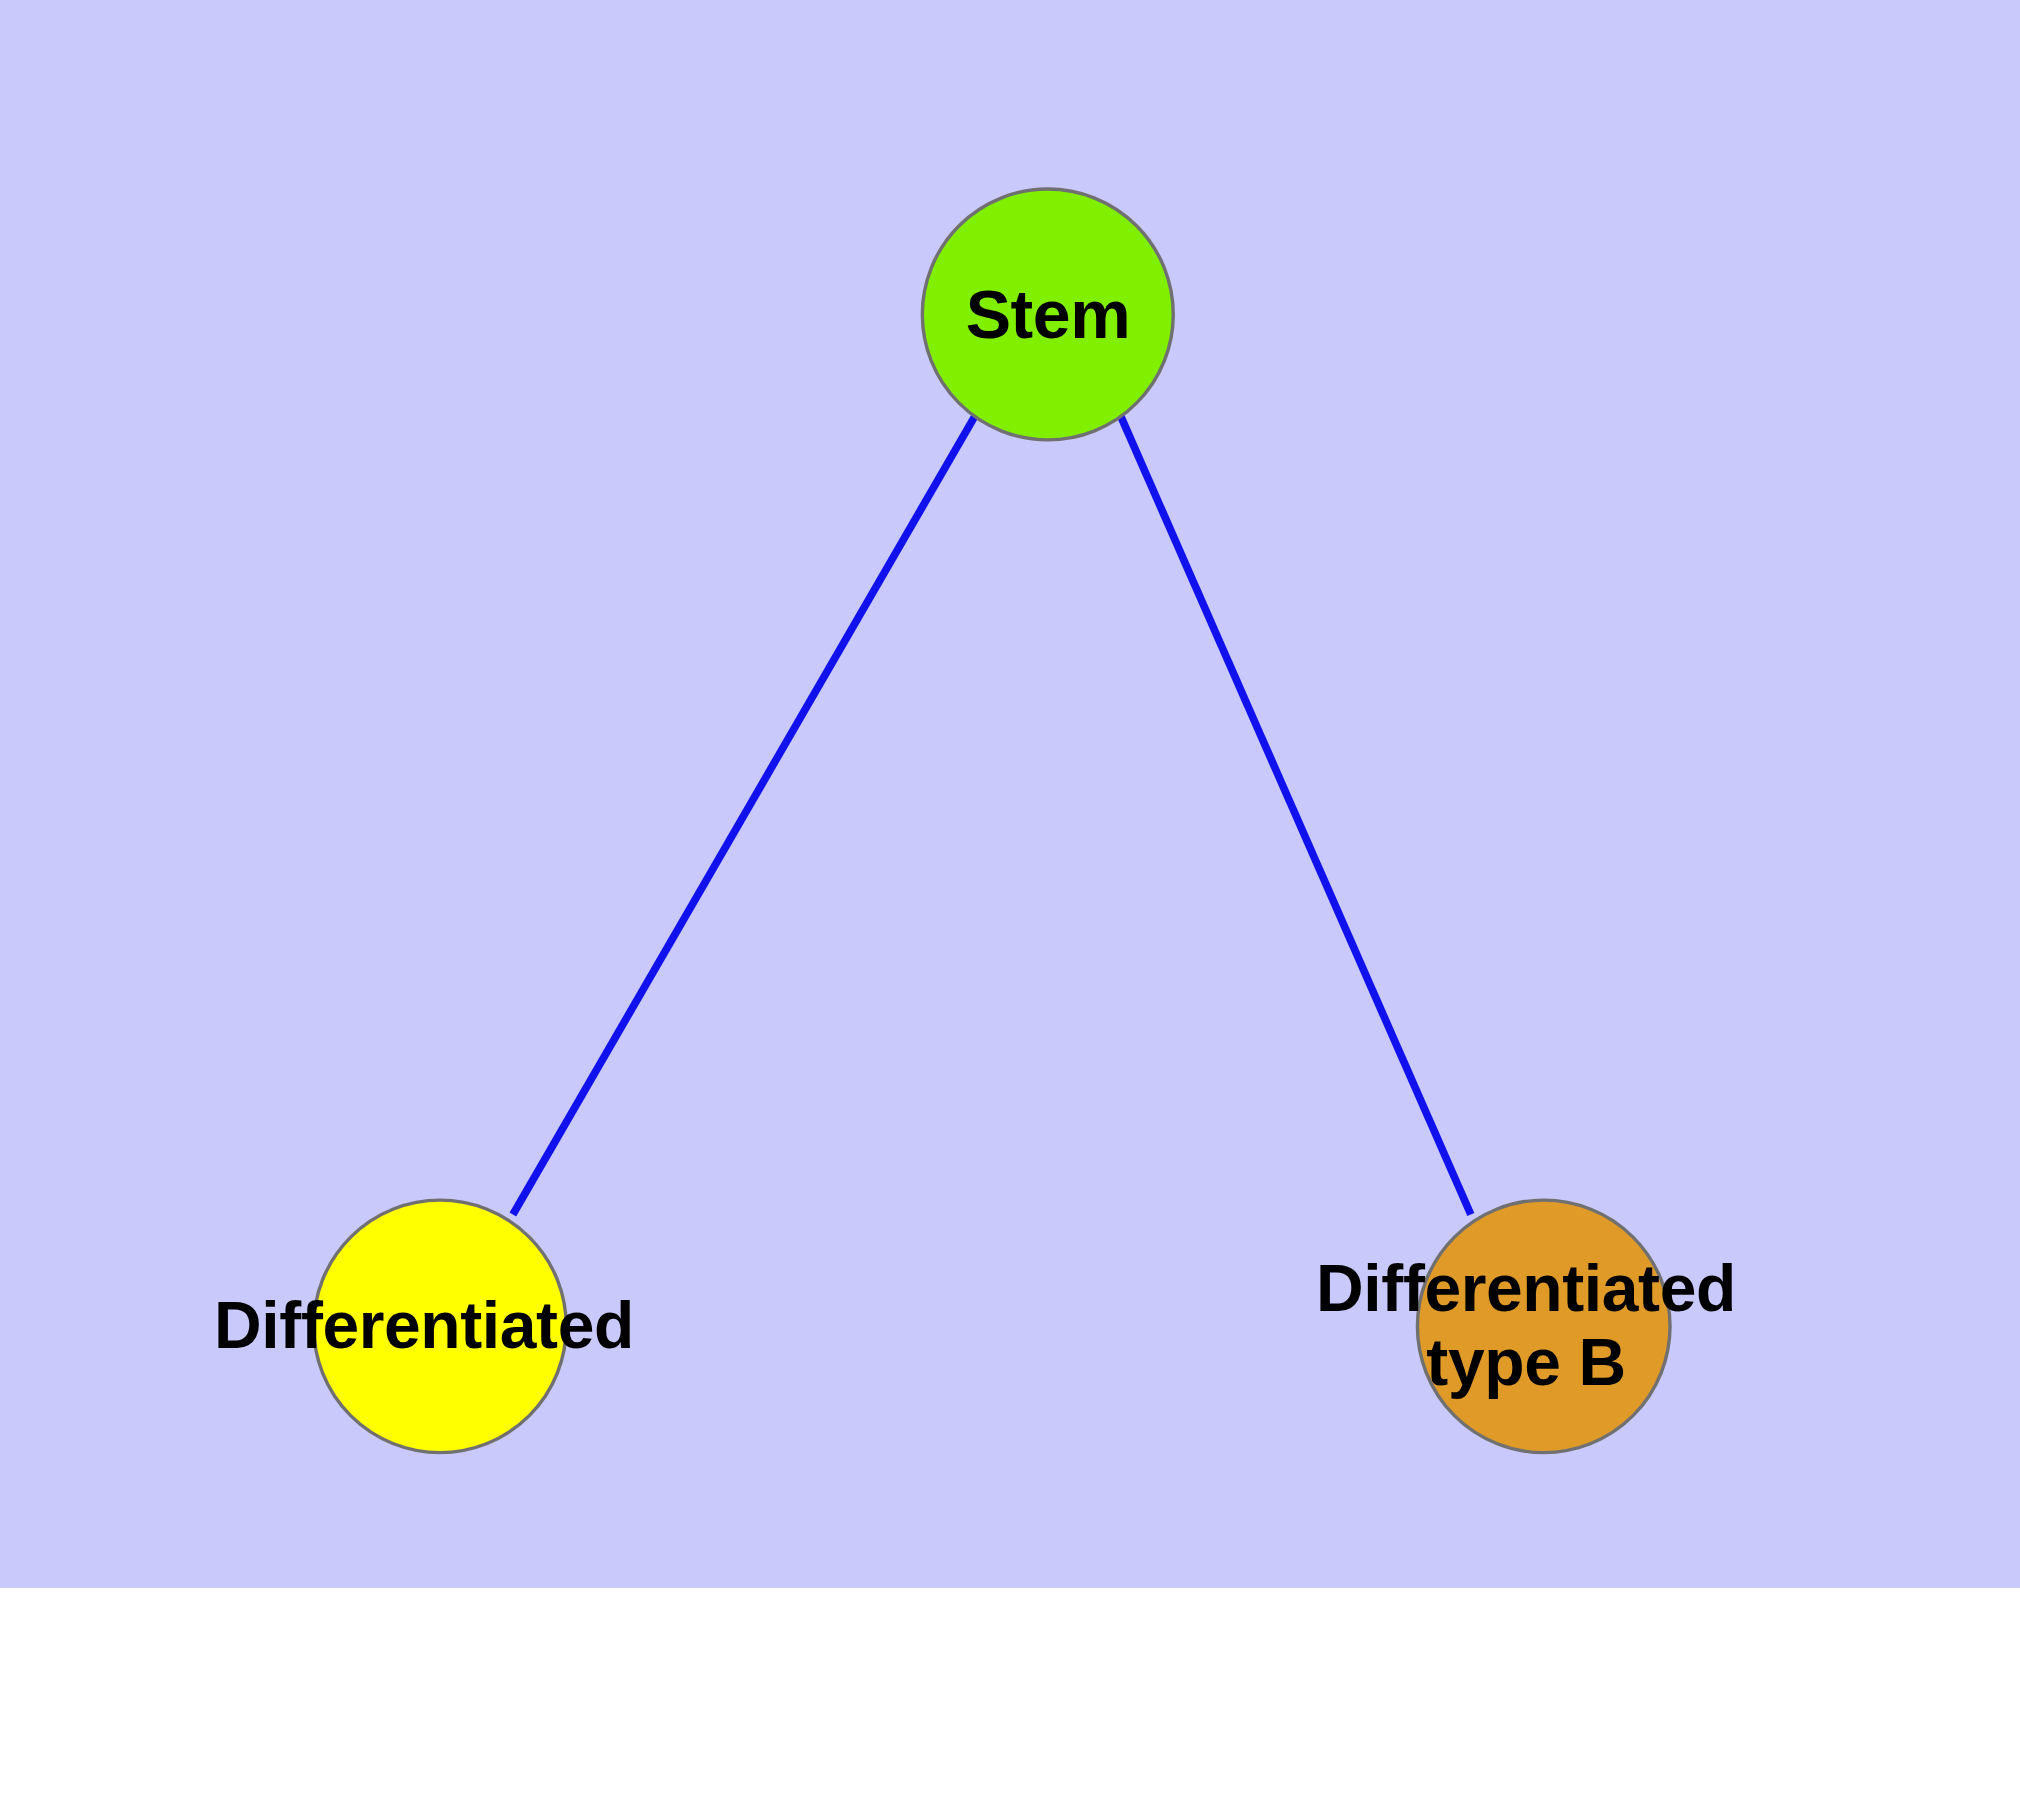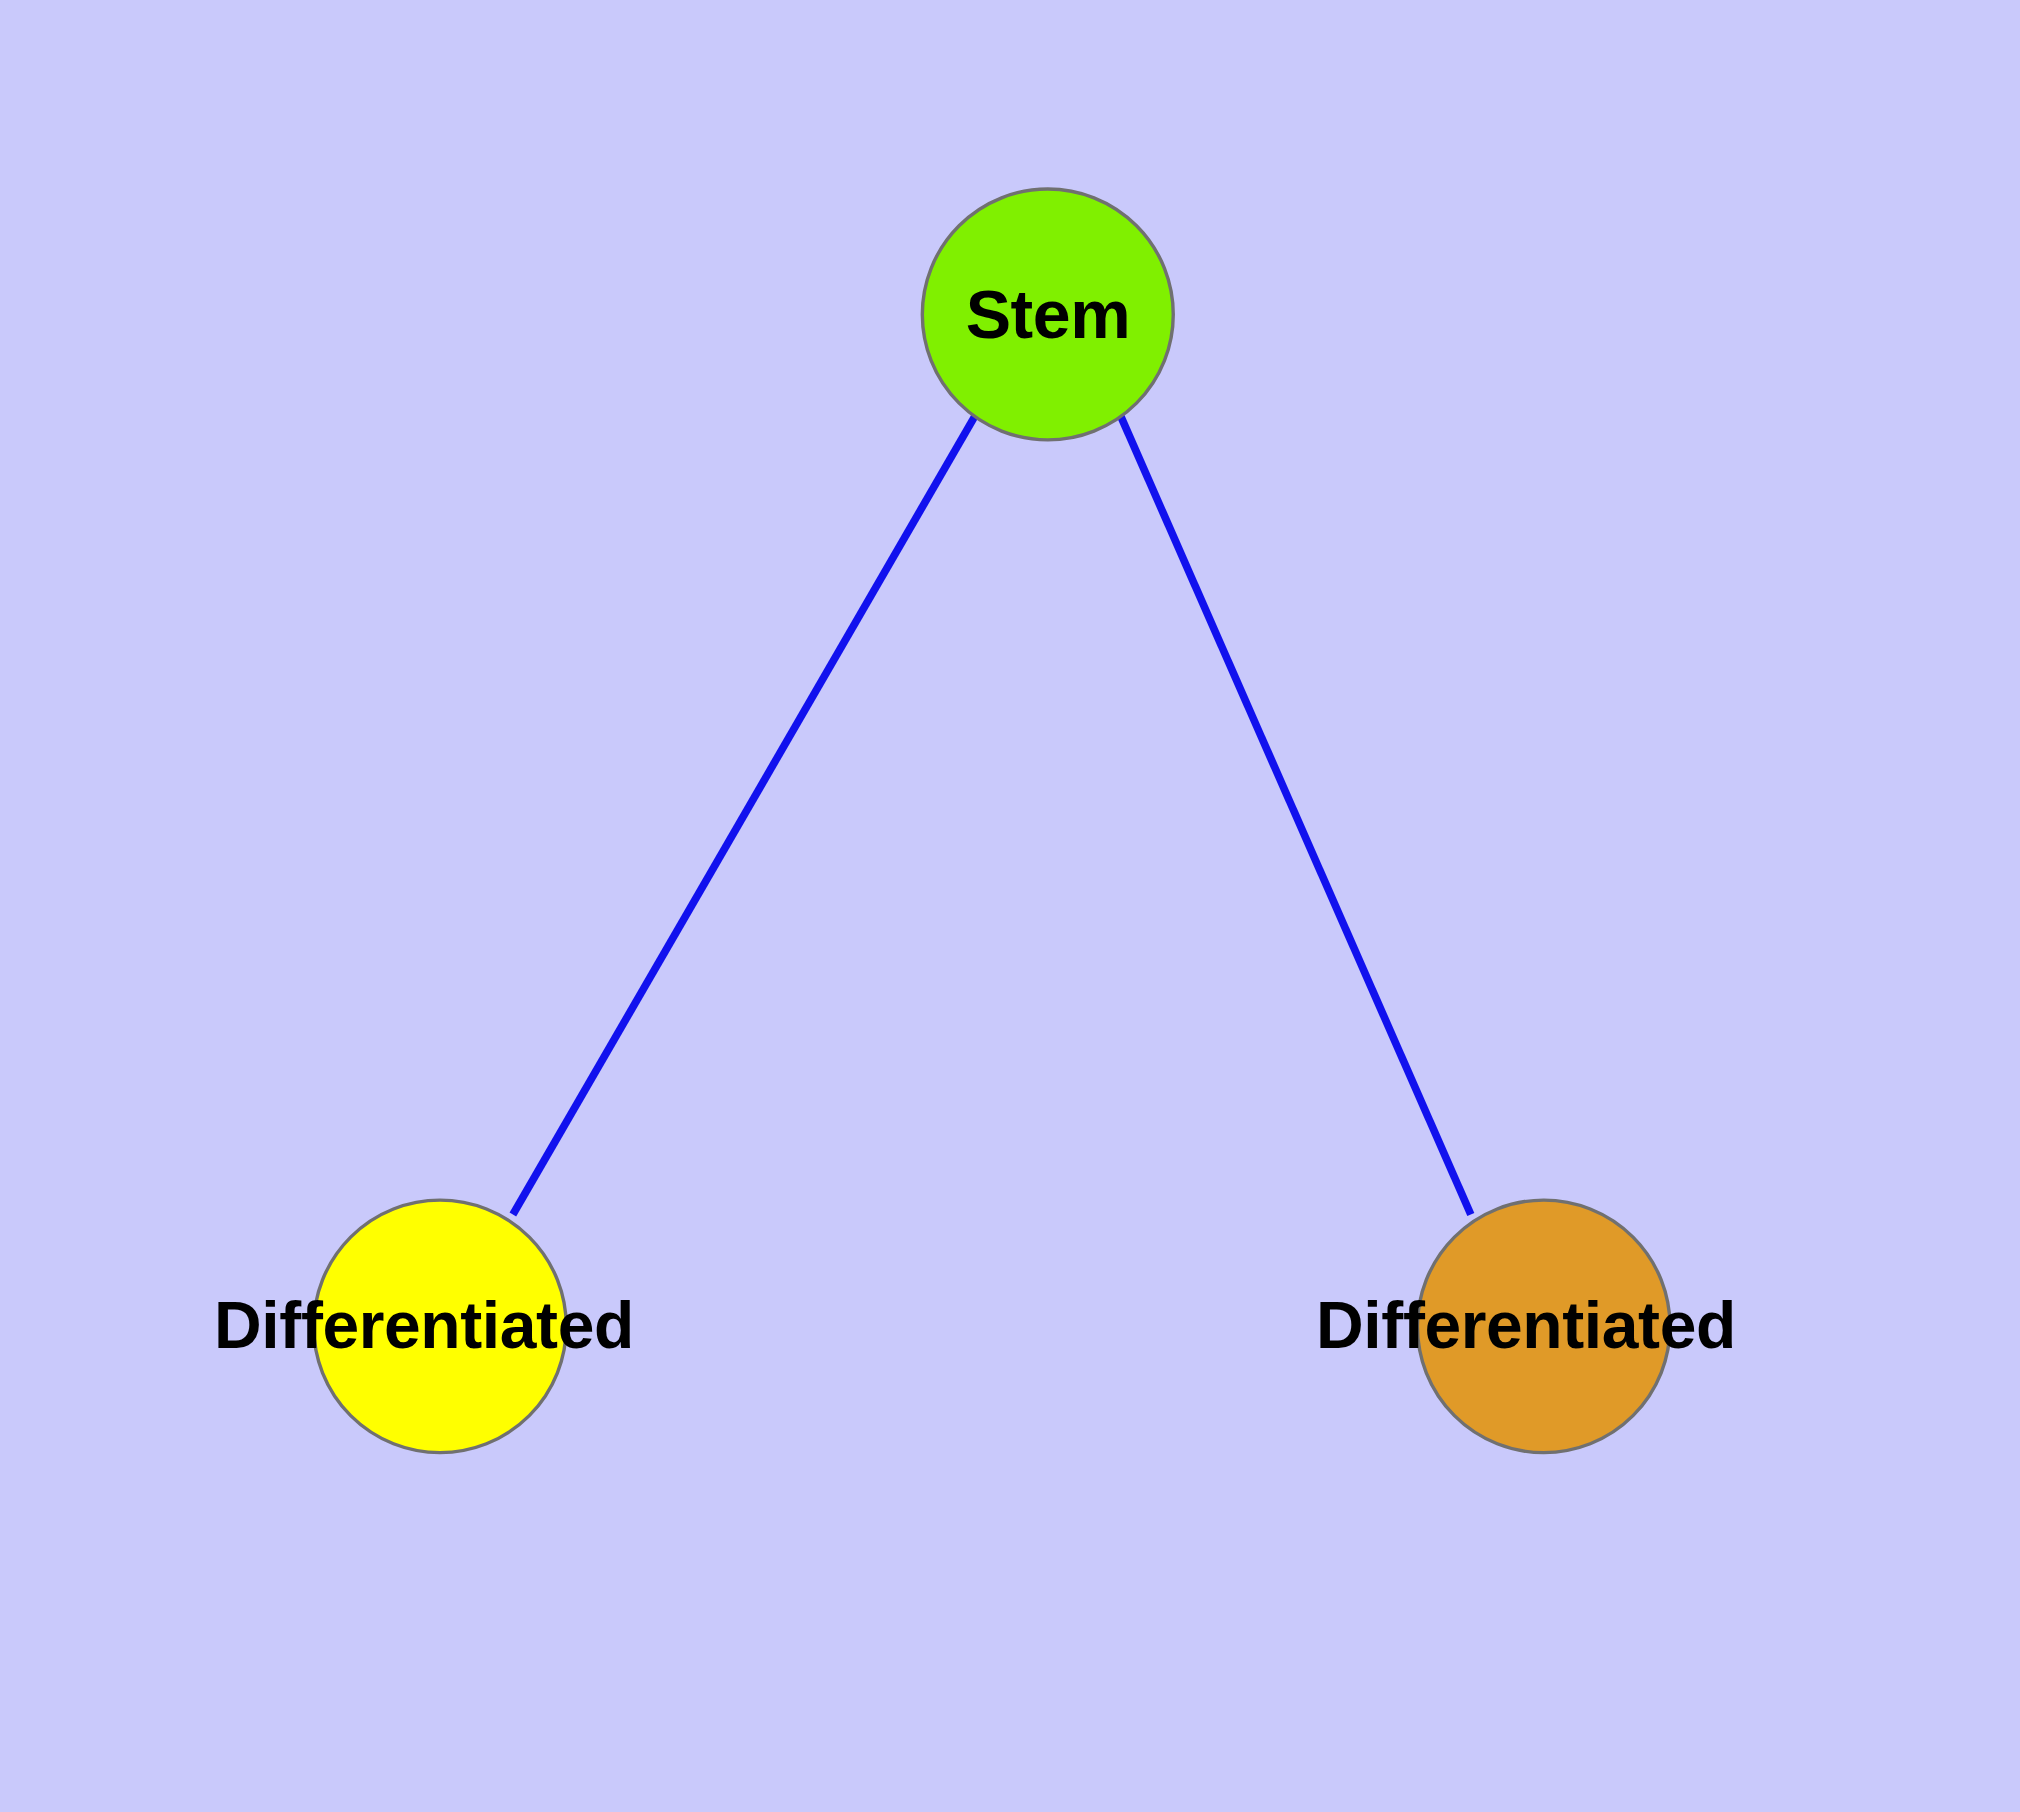--- a/index.html
+++ b/index.html
@@ -36,37 +36,37 @@
     line-height: 1.12;
     letter-spacing: -0.4px;
     transform: translate(-50%, -50%);
     pointer-events: none;
     user-select: none;
   }
 </style>
 </head>
 <body>
 
-<div id="canvas" style="width: 2021px; height: 1812px; background: #fde047;">
+<div id="canvas" style="width: 2021px; height: 1588px; background: #fde047;">
 
   <svg id="graph-bg" viewBox="0 0 2384 2138" preserveAspectRatio="none">
     <rect id="bg-rect" x="0" y="0" width="2384" height="2138" fill="#c9c9fb"></rect>
   </svg>
 
   <svg id="edge-layer" viewBox="0 0 2384 2138" preserveAspectRatio="none">
       <line x1="1150" y1="491" x2="605" y2="1433" stroke="#1111ee" stroke-width="9" stroke-linecap="butt"></line>
       <line x1="1322" y1="491" x2="1735" y2="1433" stroke="#1111ee" stroke-width="9" stroke-linecap="butt"></line>
     </svg>
 
   <svg id="node-layer" viewBox="0 0 2384 2138" preserveAspectRatio="none">
       <circle cx="1236" cy="371" r="148" fill="#80f000" stroke="#707070" stroke-width="4"></circle>
       <circle cx="519" cy="1565" r="149" fill="#ffff00" stroke="#707070" stroke-width="4"></circle>
       <circle cx="1821" cy="1565" r="149" fill="#e09a28" stroke="#707070" stroke-width="4"></circle>
     </svg>
 
   <div id="label-layer">
       <div class="node-label" style="left: 1048px; top: 314px; font-size: 68px; color: rgb(0, 0, 0);"><div>Stem</div></div>
       <div class="node-label" style="left: 424px; top: 1326px; font-size: 66px; color: rgb(0, 0, 0);"><div>Differentiated</div></div>
-      <div class="node-label" style="left: 1526px; top: 1326px; font-size: 66px; color: rgb(0, 0, 0);"><div>Differentiated</div></div>
+      <div class="node-label" style="left: 1526px; top: 1326px; font-size: 66px; color: rgb(0, 0, 0);"><div>Differentiated</div><div>type B</div></div>
     </div>
 
 </div>
 
 
 </body></html>

